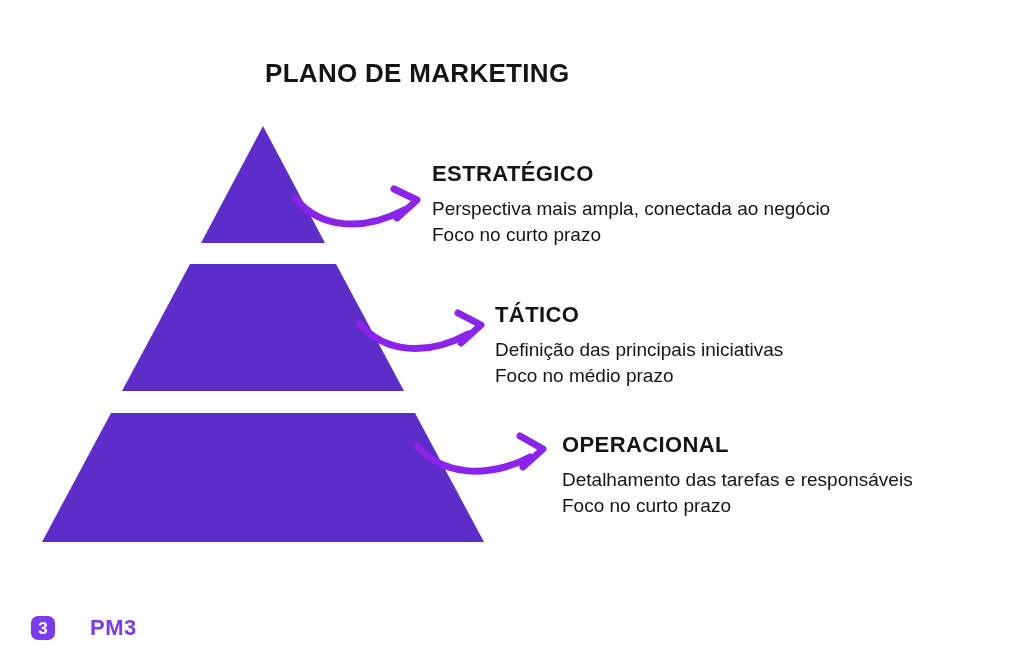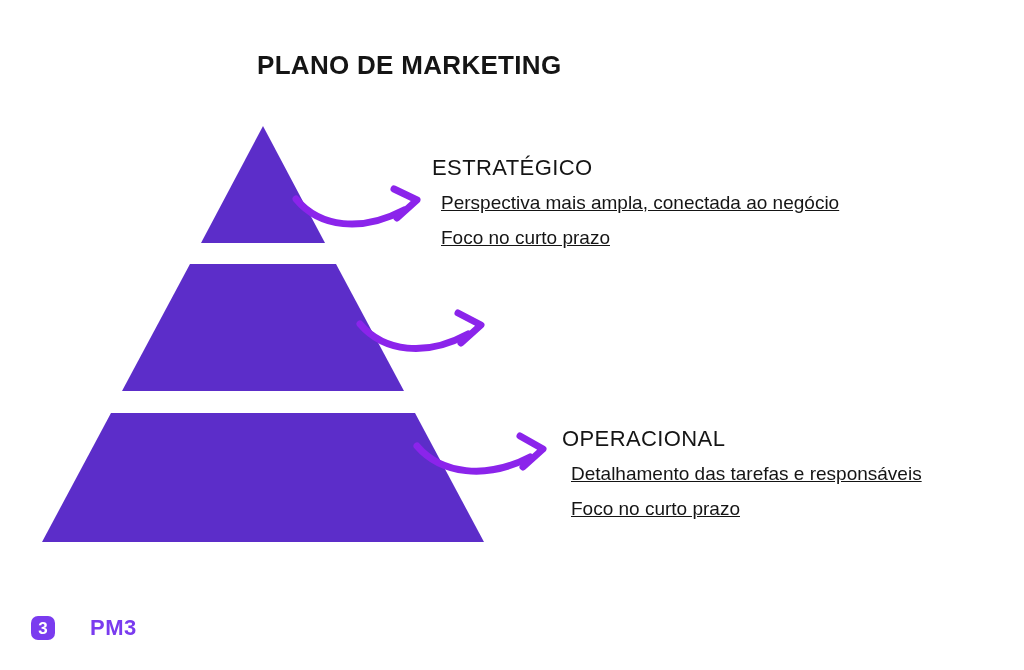--- a/index.html
+++ b/index.html
@@ -12,21 +12,21 @@
     position: relative;
     width: 1024px;
     height: 670px;
     background: var(--bg, #ffffff);
     overflow: hidden;
   }
   .title {
     position: absolute;
     left: 253px;
     top: 46px;
-    margin: 4px;
+    margin: 12px;
     font-size: 26px;
     font-weight: 800;
     letter-spacing: 0.3px;
     color: var(--text, #151515);
   }
   .pyramid {
     position: absolute;
     left: 0;
     top: 0;
     width: 1024px;
@@ -40,33 +40,32 @@
     stroke: var(--arrow, #8B24EB);
     stroke-width: 7;
     stroke-linecap: round;
     stroke-linejoin: round;
   }
   .level {
     position: absolute;
     width: 520px;
   }
   .level h2 {
-    margin: 8px 0 9px 0;
+    margin: 14px 0 9px 0;
     font-size: 22px;
-    font-weight: 400;
+    font-weight: 700;
     letter-spacing: 0.4px;
     color: var(--text, #151515);
   }
   .level p {
-    margin: 9px;
+    margin: 0;
     font-size: 19px;
     font-weight: 400;
     line-height: 26px;
     color: var(--text, #151515);
-    text-decoration: underline;
   }
   .level-0 { left: 432px; top: 147px; }
   .level-1 { left: 495px; top: 288px; }
   .level-2 { left: 562px; top: 418px; }
   .logo {
     position: absolute;
     left: 31px;
     top: 615px;
     display: flex;
     align-items: center;
@@ -118,20 +117,25 @@
       <path d="M520,436 L543,449 L523,467"></path>
     </g>
   </svg>
 
   <section class="level level-0">
     <h2>ESTRATÉGICO</h2>
     <p>Perspectiva mais ampla, conectada ao negócio</p>
     <p>Foco no curto prazo</p>
   </section>
 
+  <section class="level level-1">
+    <h2>TÁTICO</h2>
+    <p>Definição das principais iniciativas</p>
+    <p>Foco no médio prazo</p>
+  </section>
 
   <section class="level level-2">
     <h2>OPERACIONAL</h2>
     <p>Detalhamento das tarefas e responsáveis</p>
     <p>Foco no curto prazo</p>
   </section>
 
   <footer class="logo">
     <span class="logo-badge">
       <span>3</span>

